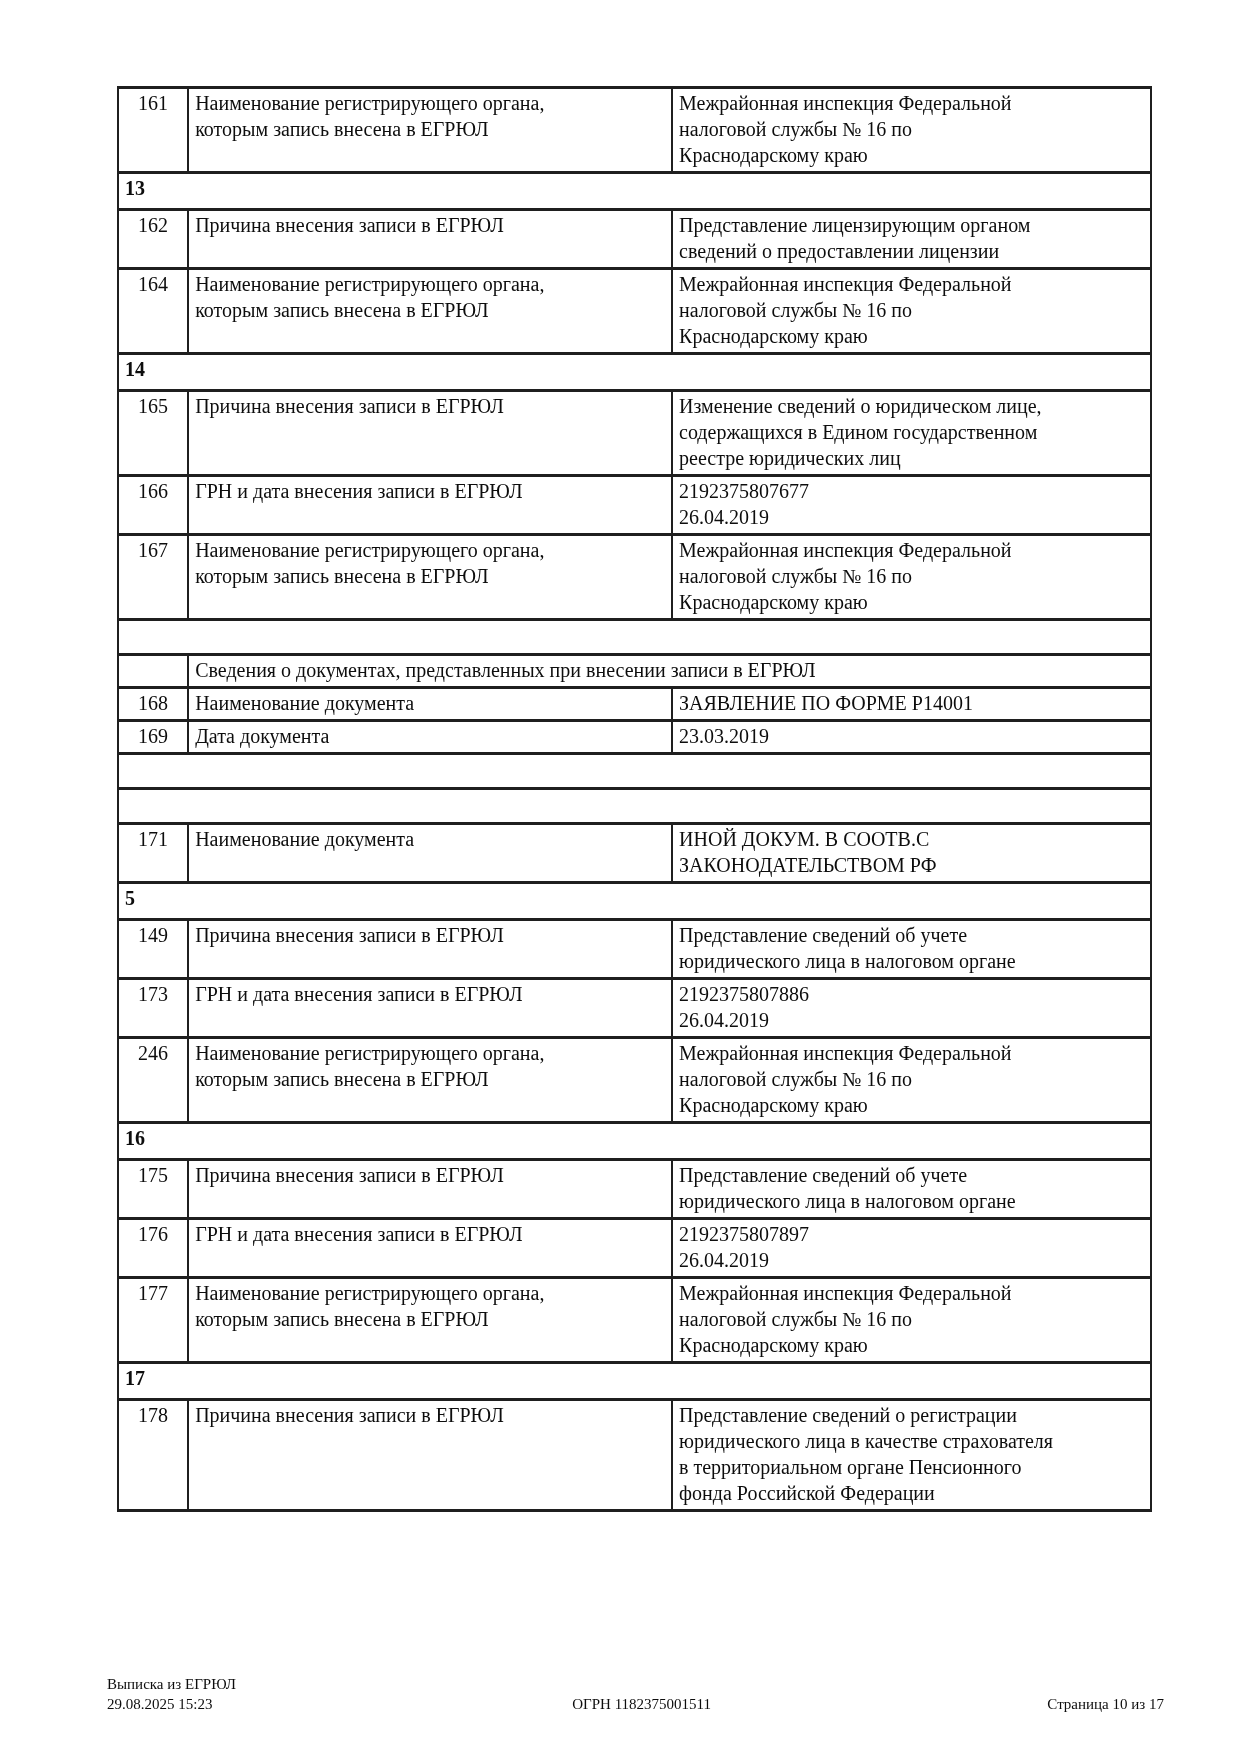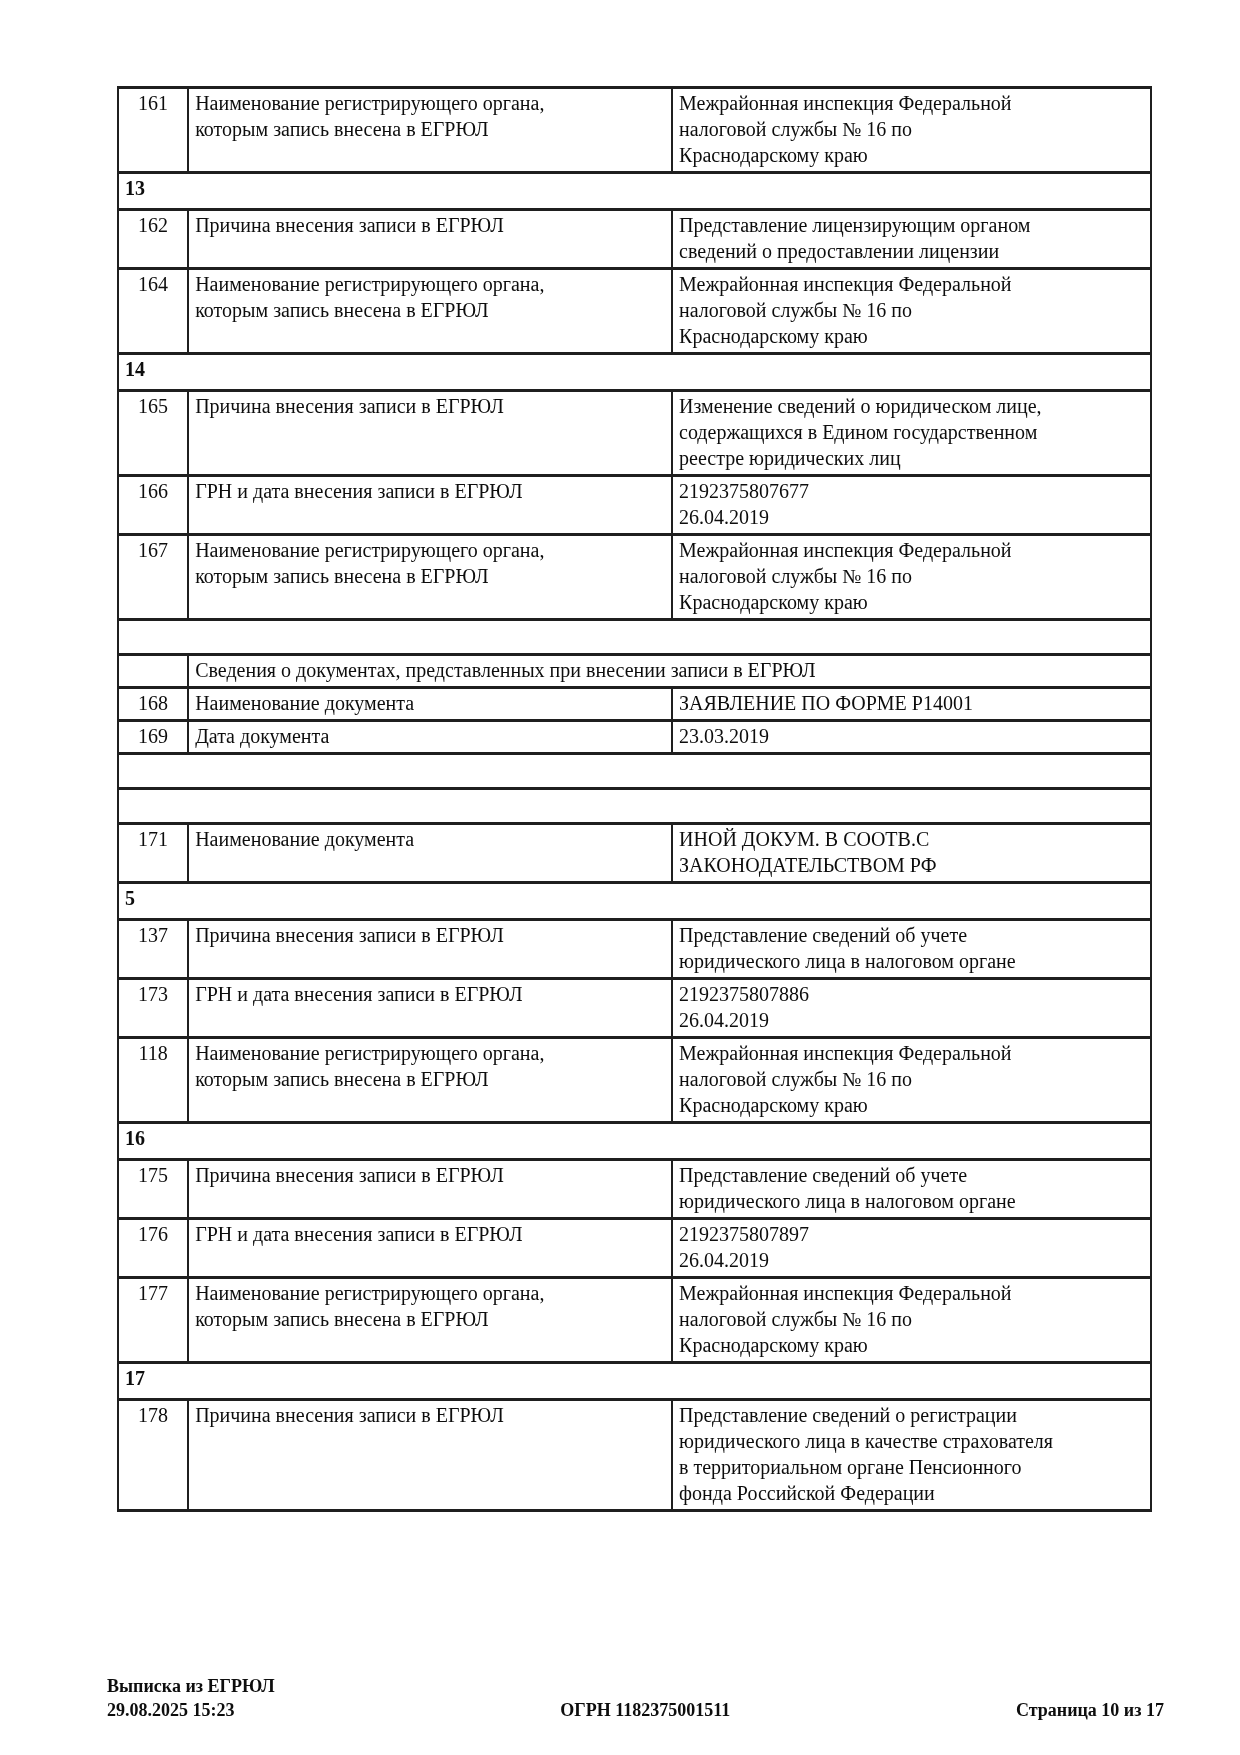--- a/index.html
+++ b/index.html
@@ -61,23 +61,22 @@
     white-space: normal;
   }
   .footer {
     position: absolute;
     left: 107px;
     top: 1674px;
     width: 1057px;
     display: flex;
     justify-content: space-between;
     align-items: flex-end;
-    font-size: 18px;
+    font-size: 15px;
     line-height: 1.35;
-    font-weight: bold;
   }
   .f-left div { white-space: nowrap; }
   .f-center, .f-right { white-space: nowrap; }
 </style>
 </head>
 <body>
 
 <div class="page">
 
   <table class="egrul">
@@ -162,33 +161,33 @@
         <tr>
           <td class="c-num">171</td>
           <td class="c-label">Наименование документа</td>
           <td class="c-value">ИНОЙ ДОКУМ. В СООТВ.С
 ЗАКОНОДАТЕЛЬСТВОМ РФ</td>
         </tr>
         <tr>
           <td class="c-section" colspan="3">5</td>
         </tr>
         <tr>
-          <td class="c-num">137</td>
+          <td class="c-num">149</td>
           <td class="c-label">Причина внесения записи в ЕГРЮЛ</td>
           <td class="c-value">Представление сведений об учете
 юридического лица в налоговом органе</td>
         </tr>
         <tr>
           <td class="c-num">173</td>
           <td class="c-label">ГРН и дата внесения записи в ЕГРЮЛ</td>
           <td class="c-value">2192375807886
 26.04.2019</td>
         </tr>
         <tr>
-          <td class="c-num">118</td>
+          <td class="c-num">246</td>
           <td class="c-label">Наименование регистрирующего органа,
 которым запись внесена в ЕГРЮЛ</td>
           <td class="c-value">Межрайонная инспекция Федеральной
 налоговой службы № 16 по
 Краснодарскому краю</td>
         </tr>
         <tr>
           <td class="c-section" colspan="3">16</td>
         </tr>
         <tr>

